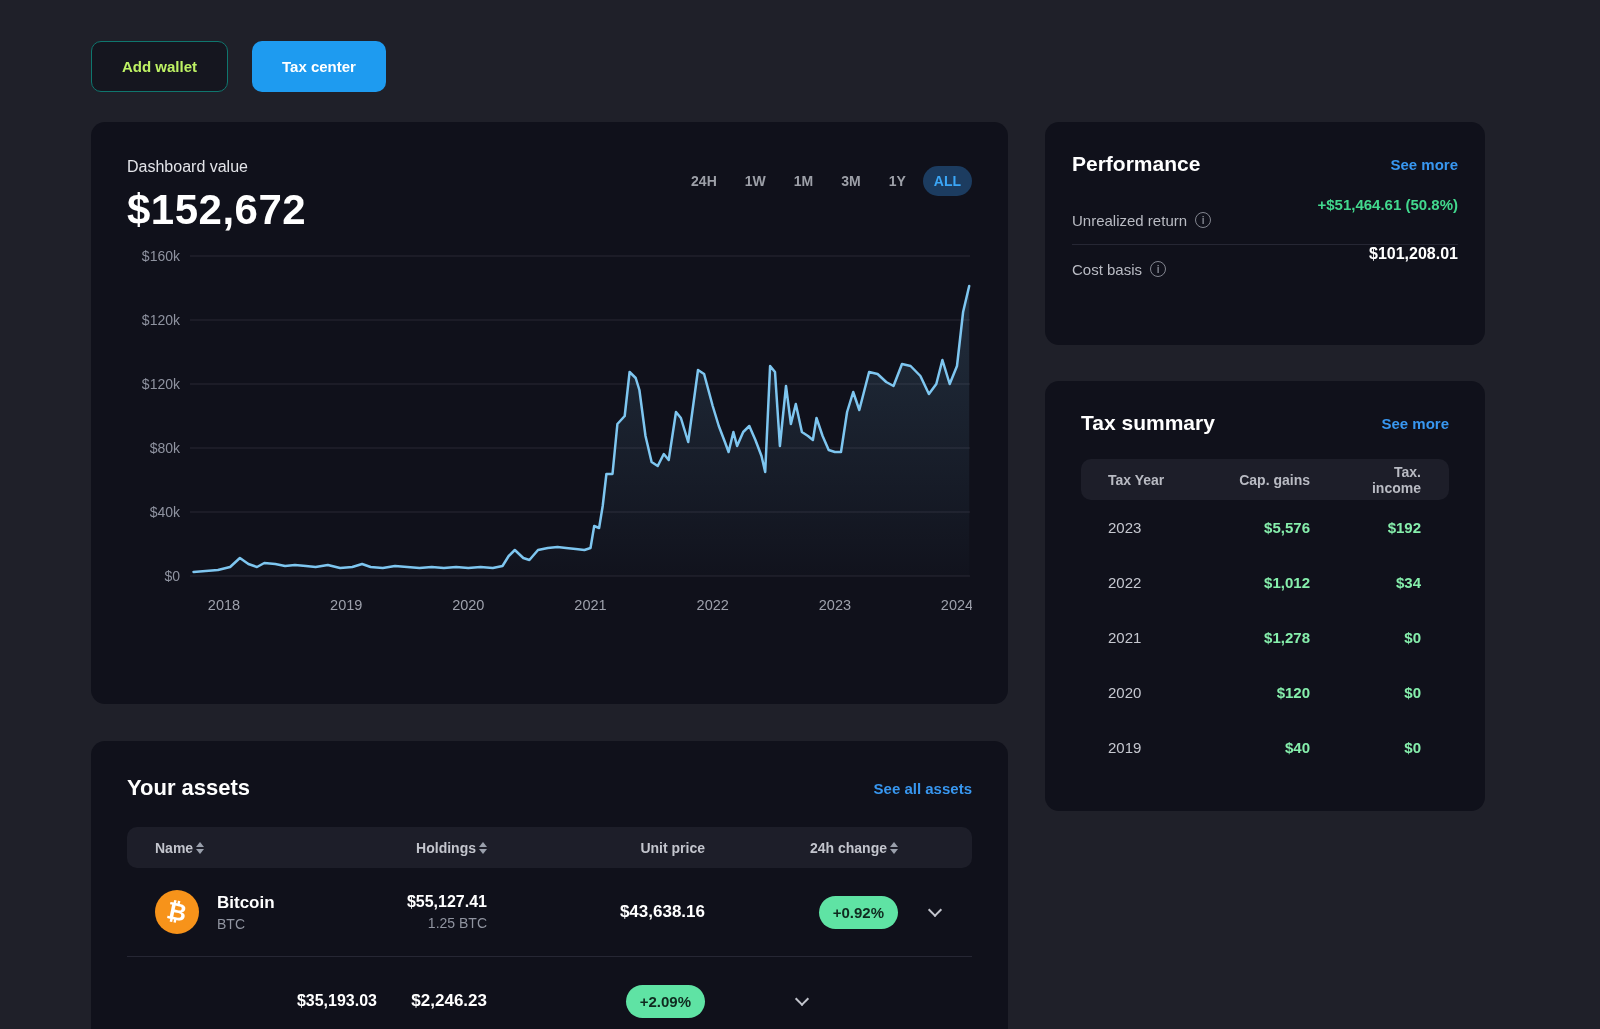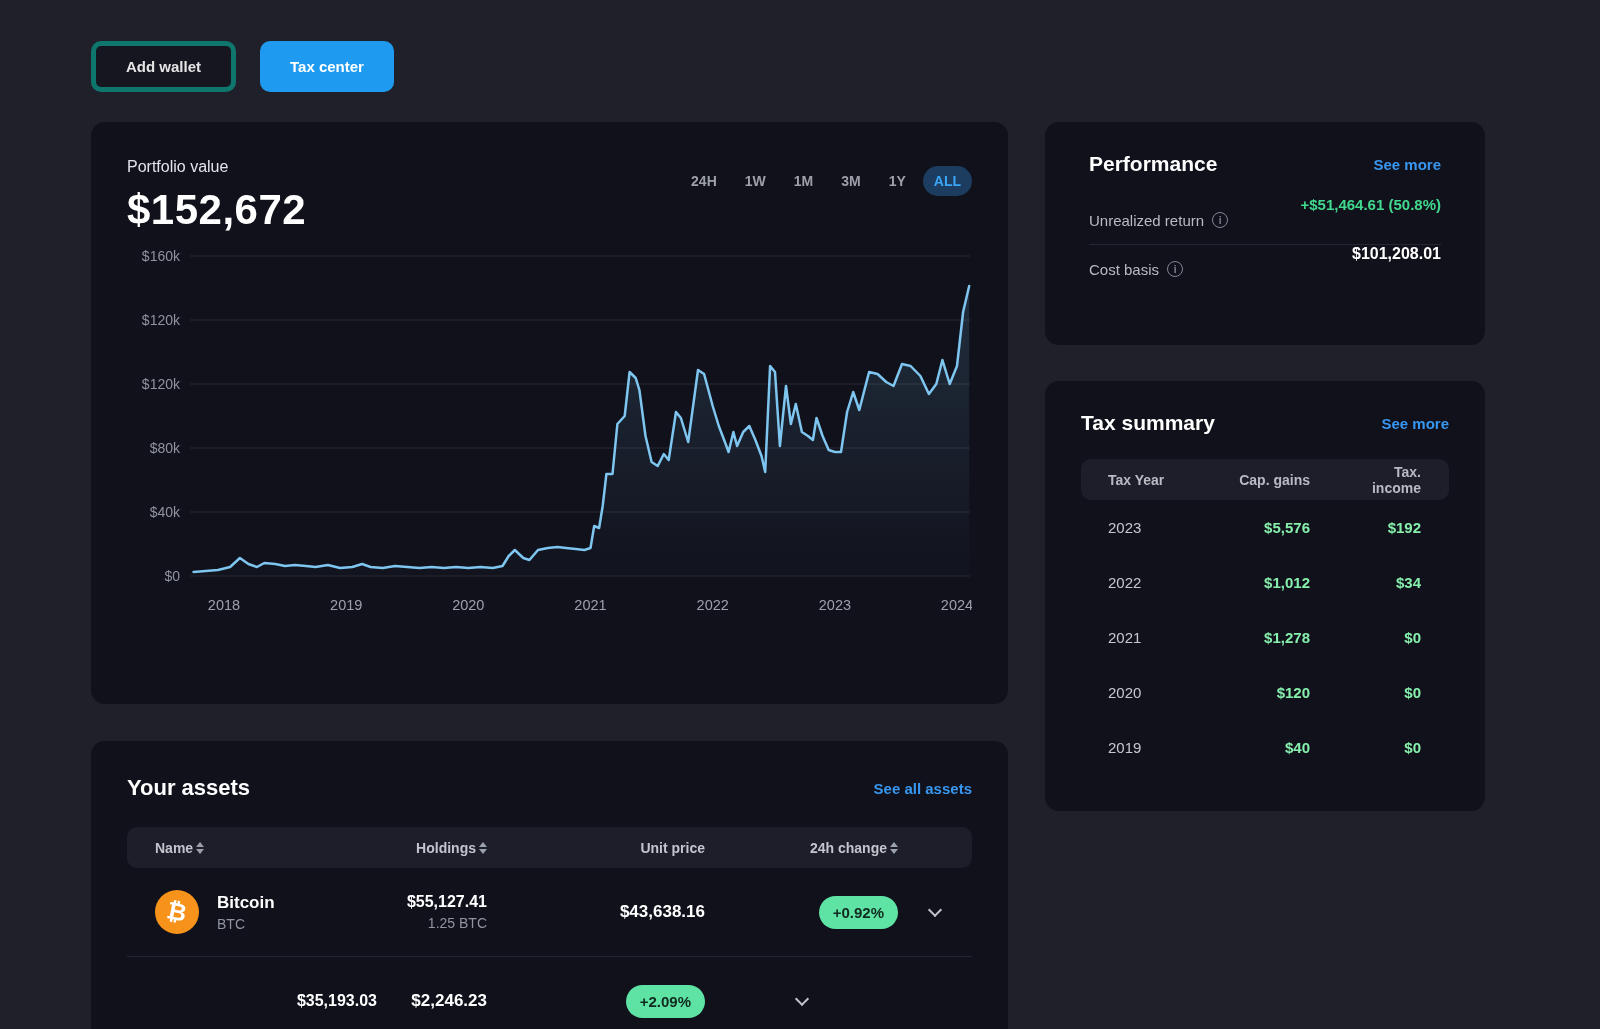--- a/index.html
+++ b/index.html
@@ -6,21 +6,21 @@
   html,body { width:1600px; height:1029px; overflow:hidden; }
   body { background:#1f2029; font-family:"Liberation Sans", sans-serif; color:#fff; }
   .page { width:1600px; height:1029px; padding:40px 115px 0 91px; }
 
   
   .topbar { display:flex; justify-content:space-between; align-items:center; height:53px; margin-bottom:29px; }
   .title { font-size:40px; font-weight:700; letter-spacing:0.5px; color:#fff; }
   .actions { display:flex; gap:24px; }
   .btn { height:51px; padding:0 30px; border-radius:10px; font-size:15px; font-weight:700;
          font-family:"Liberation Sans", sans-serif; cursor:pointer; }
-  .btn-dark { background:#15161f; color:#e5e5e5; border:5px solid #0f766e; }
+  .btn-dark { background:#15161f; color:#bef264; border:1px solid #0f766e; }
   .btn-blue { background:#1e9bf0; color:#fff; border:none; }
 
   
   .main { display:flex; gap:37px; }
   .col-left { width:917px; flex:none; display:flex; flex-direction:column; gap:37px; }
   .col-right { width:440px; flex:none; display:flex; flex-direction:column; gap:36px; }
   .card { background:#10111b; border-radius:14px; }
 
   
   .portfolio-card { height:582px; padding:36px; }
@@ -34,21 +34,21 @@
   .chart-wrap { margin-top:10px; }
   .tick { font-size:14px; fill:#8f93a0; font-family:"Liberation Sans", sans-serif; }
   .xtick { font-size:14.5px; fill:#9da0ab; }
 
   
   .card-head { display:flex; justify-content:space-between; align-items:center; }
   .card-title { font-size:21px; font-weight:700; }
   .link { color:#3897f0; font-size:15px; font-weight:700; text-decoration:none; cursor:pointer; }
 
   
-  .perf-card { height:223px; padding:30px 44px; }
+  .perf-card { height:223px; padding:30px 27px; }
   .perf-rows { margin-top:20px; }
   .perf-row { display:flex; justify-content:space-between; height:48px; }
   .perf-label { display:flex; align-items:center; gap:8px; font-size:15px; color:#b9bbc3; }
   .info { width:16px; height:16px; border:1.5px solid #82858f; border-radius:50%; display:inline-flex;
           align-items:center; justify-content:center; font-size:10px; font-weight:700; color:#82858f; cursor:pointer; }
   .perf-val-green { font-size:15px; font-weight:700; color:#42d98e; }
   .perf-val-white { font-size:16px; font-weight:700; color:#fff; }
   .divider { height:1px; background:#262734; }
 
   
@@ -105,21 +105,21 @@
     </div>
   </div>
 
   <div class="main">
 
     <div class="col-left">
 
       <section class="card portfolio-card">
         <div class="pf-head">
           <div>
-            <div class="pf-label">Portfolio value</div>
+            <div class="pf-label">Dashboard value</div>
             <div class="pf-value">$152,672</div>
           </div>
           <div class="range-tabs" id="range-tabs">
               <button class="range-tab">24H</button>
               <button class="range-tab">1W</button>
               <button class="range-tab">1M</button>
               <button class="range-tab">3M</button>
               <button class="range-tab">1Y</button>
               <button class="range-tab active">ALL</button>
             </div>

